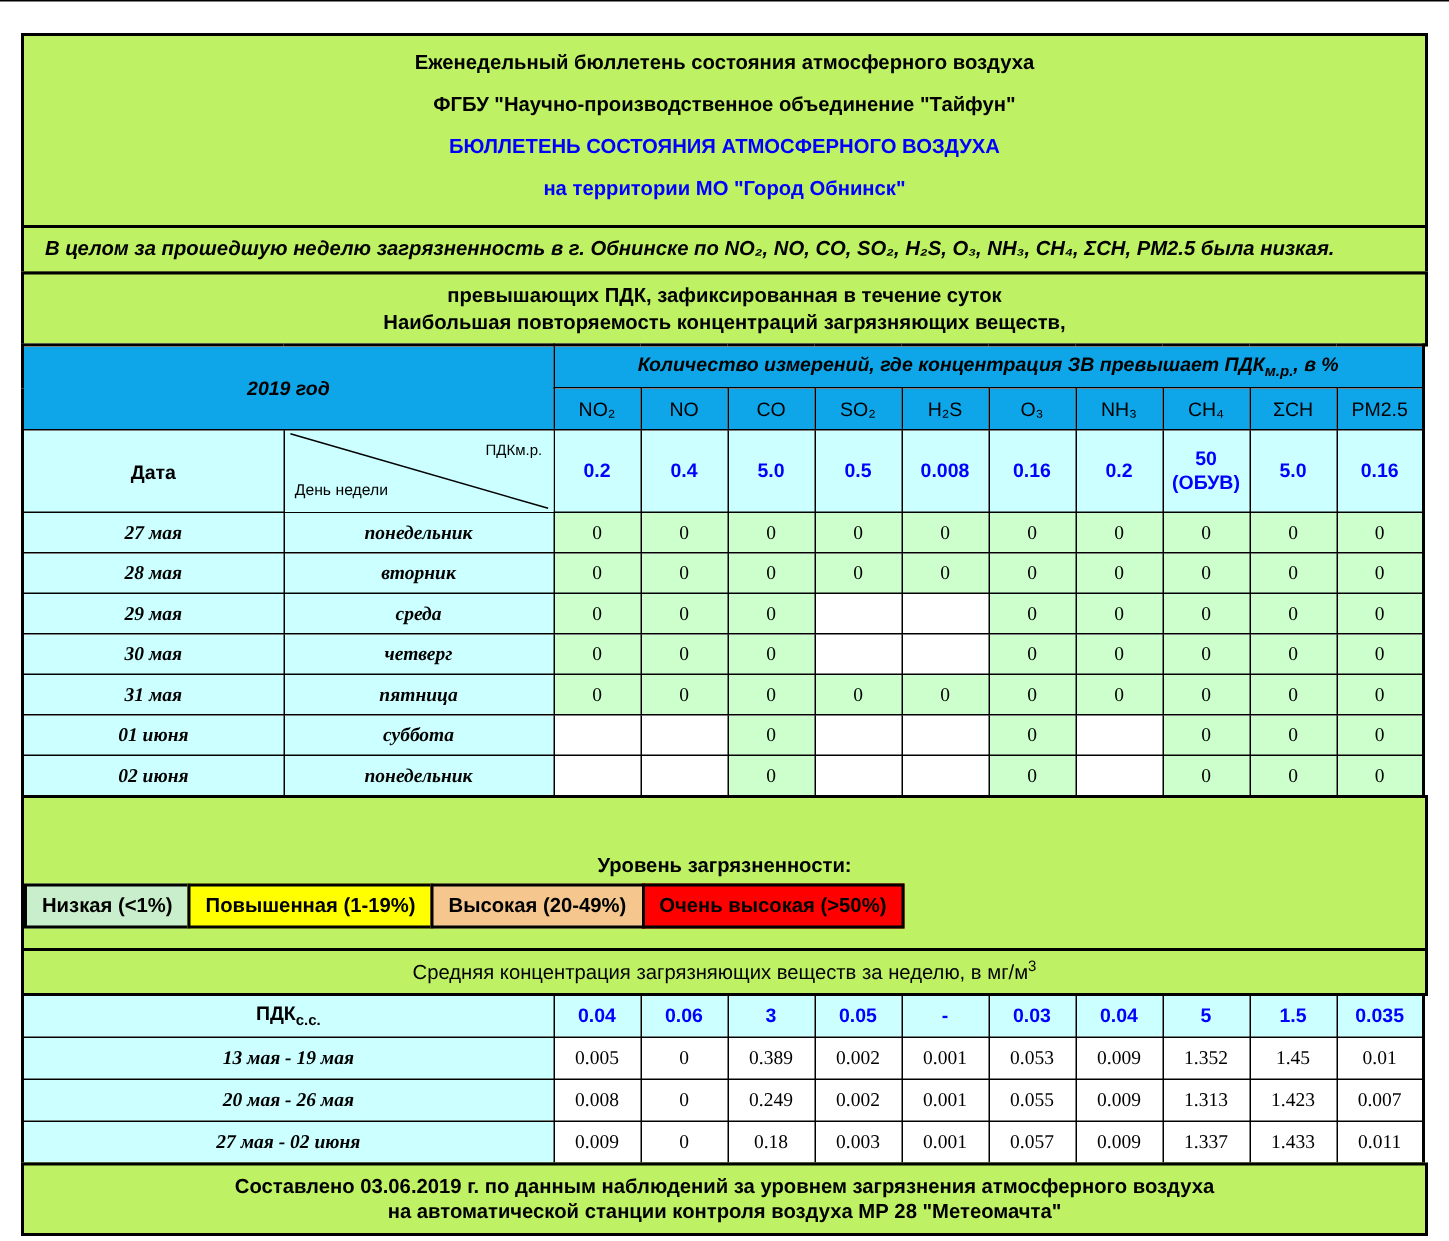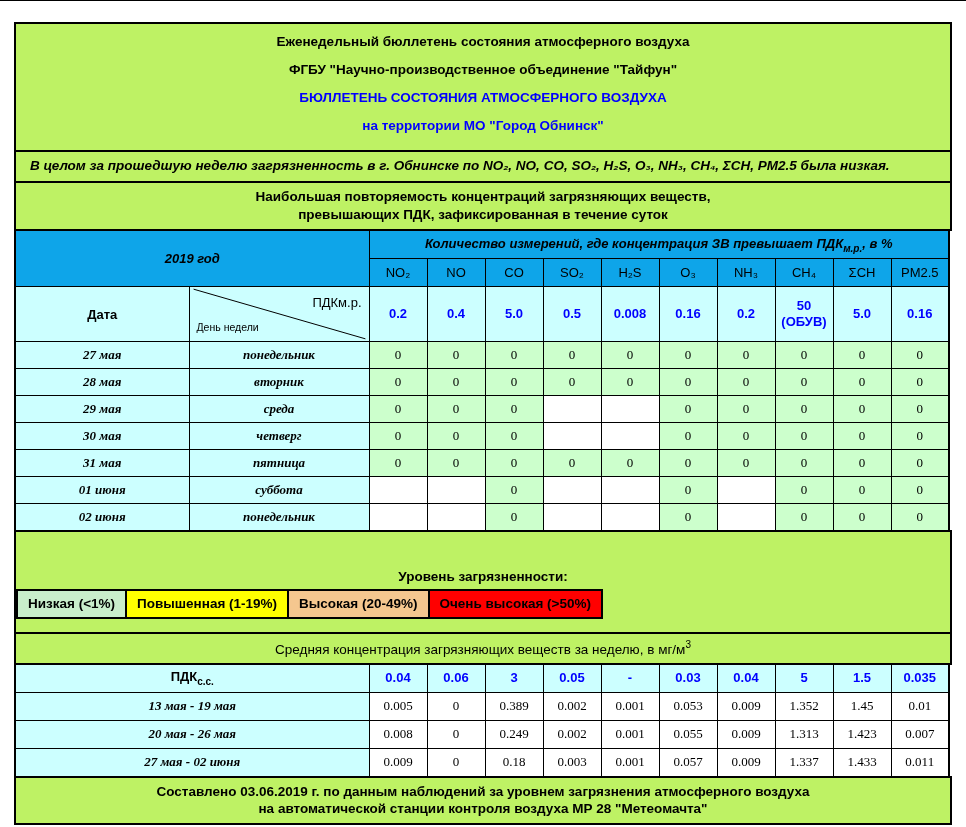--- a/index.html
+++ b/index.html
@@ -42,21 +42,21 @@
   td.meas{font-weight:bold;font-style:italic;font-size:13.5px;height:25px;}
   td.sym{font-size:13.5px;height:25px;}
   sub.subsm{font-size:10px;}
   sup.supsm{font-size:10px;}
 
   td.date-label{font-weight:bold;font-size:14px;}
   #pdk-row td{height:52px;}
   td.pdkv{color:#0000ff;font-weight:bold;white-space:pre-line;line-height:16px;}
   td.diag{position:relative;padding:0;}
   td.diag svg{position:absolute;left:0;top:0;width:100%;height:100%;}
-  .diag-top{position:absolute;top:8px;right:7px;font-size:13px;}
+  .diag-top{position:absolute;top:8px;right:7px;font-size:10px;}
   .diag-bottom{position:absolute;bottom:8px;left:7px;font-size:10.5px;}
 
   .serifbi{font-family:"Liberation Serif",serif;font-weight:bold;font-style:italic;font-size:13.5px;}
   td.val{font-family:"Liberation Serif",serif;font-size:13.5px;}
   tr.dayrow td{height:24px;}
   tr.weekrow td{height:25px;}
   #pdkss-row td{height:25px;}
   td.pdkss-label{font-weight:bold;font-size:13.5px;}
 
   
@@ -85,22 +85,22 @@
     <div class="t-line">ФГБУ "Научно-производственное объединение "Тайфун"</div>
     <div class="t-line t-blue">БЮЛЛЕТЕНЬ СОСТОЯНИЯ АТМОСФЕРНОГО ВОЗДУХА</div>
     <div class="t-line t-blue">на территории МО "Город Обнинск"</div>
   </section>
 
   <section class="block summary-block">
     <p class="s2">В целом за прошедшую неделю загрязненность в г. Обнинске по NO₂, NO, CO, SO₂, H₂S, O₃, NH₃, CH₄, ΣCH, PM2.5 была низкая.</p>
   </section>
 
   <section class="block section-heading">
+    <div>превышающих ПДК, зафиксированная в течение суток</div>
     <div>Наибольшая повторяемость концентраций загрязняющих веществ,</div>
-    <div>превышающих ПДК, зафиксированная в течение суток</div>
   </section>
 
   <table class="tbl main-table">
     <colgroup>
       <col style="width:174px">
         <col style="width:180px">
       <col style="width:58px">
         <col style="width:58px">
         <col style="width:58px">
         <col style="width:58px">

